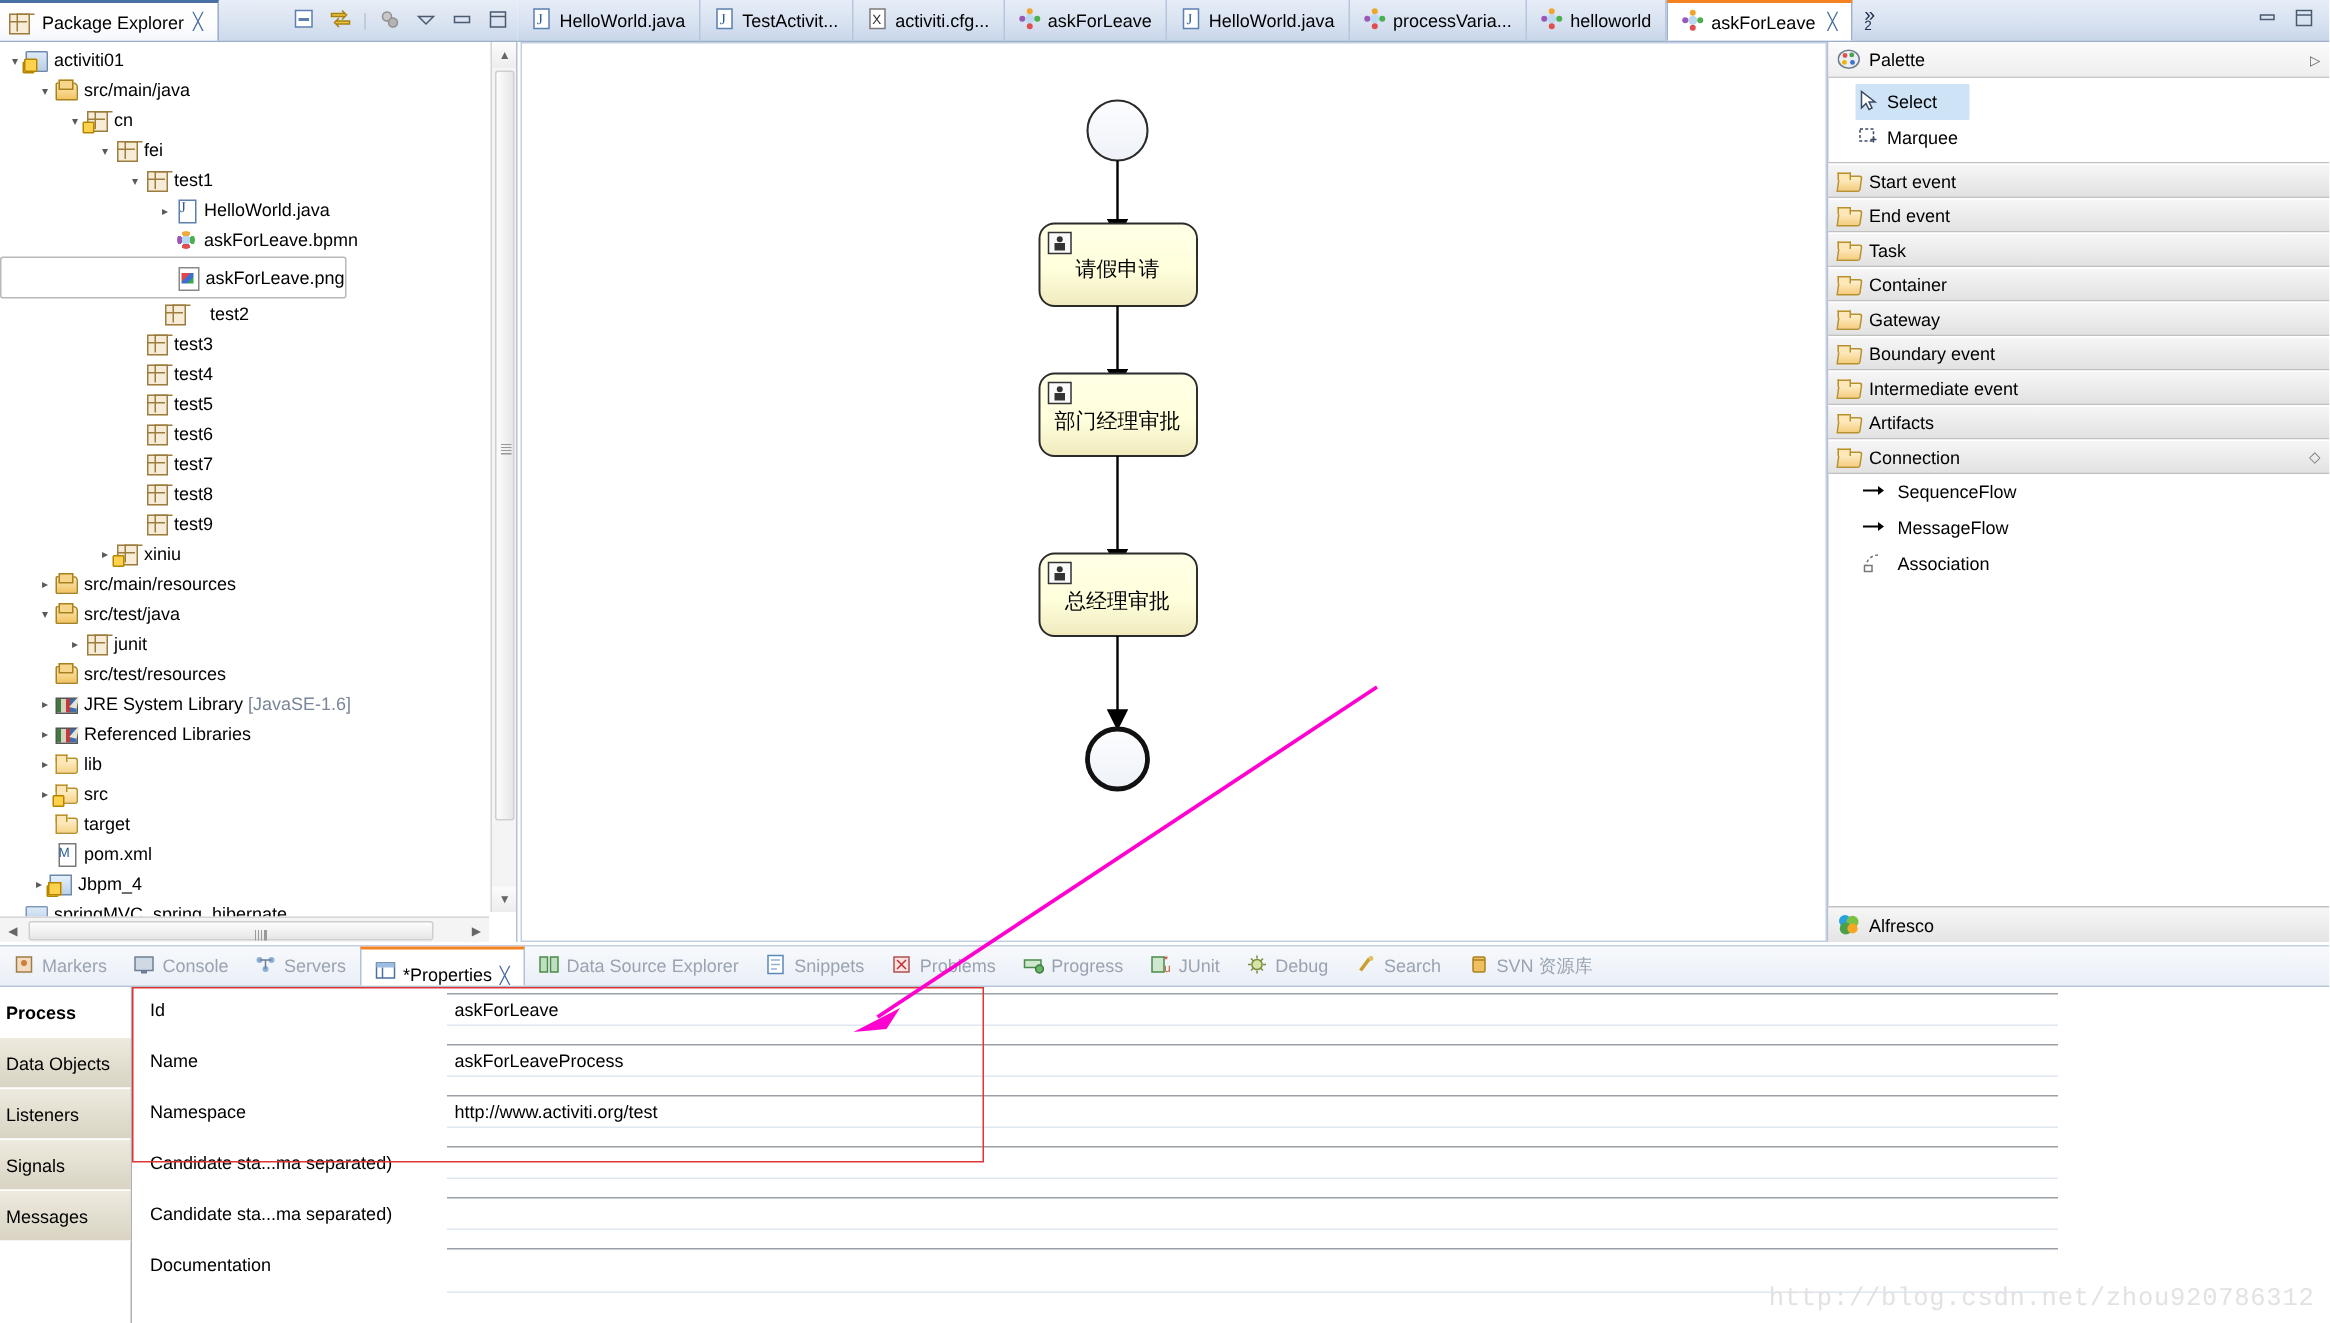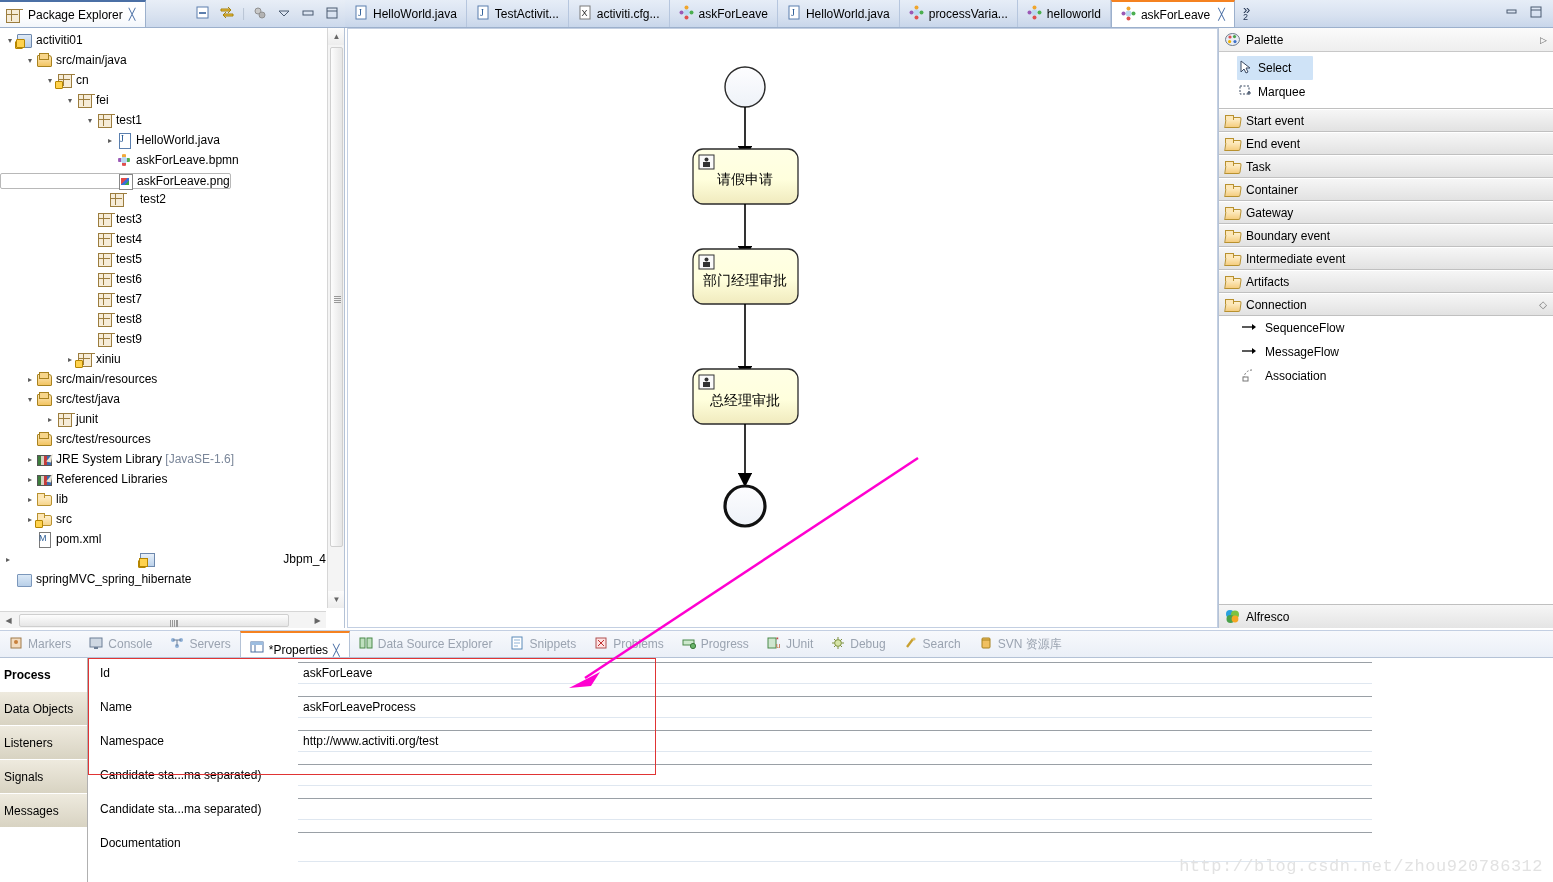--- a/index.html
+++ b/index.html
@@ -59,21 +59,21 @@
   .etab-more sub { font-size:9px; position:absolute; left:8px; top:12px;}
   .win-btns { margin-left:auto; display:flex; align-items:center; gap:10px; padding-right:10px; color:#3a4a63; }
 
   
   .explorer {
     position:absolute; left:0; top:28px; width:345px; height:600px;
     background:#fff; border-right:1px solid #b4c2d6; overflow:hidden;
   }
   .tree { position:absolute; left:0; top:0; width:326px; padding-top:2px; }
   .row { height:20px; display:flex; align-items:center; white-space:nowrap; font-size:12px; }
-  .row.sel { background:#fff; border:1px solid #b8b8b8; border-radius:2px; height:16px; }
+  .row.sel { background:#fff; border:1px solid #b8b8b8; border-radius:2px; height:28px; }
   .arrow { width:12px; font-size:8px; color:#4a4a4a; text-align:center; flex:0 0 12px; }
   .arrow.closed::before { content:"\25B8"; color:#5a5a5a; }
   .arrow.open::before { content:"\25BE"; color:#5a5a5a; }
   .ico { width:16px; height:16px; flex:0 0 16px; margin-right:4px; position:relative; display:inline-block; }
   .lbl { color:#000; }
   .lbl .dim { color:#7a8699; }
 
   
   .ico-proj::before{content:"";position:absolute;left:1px;top:2px;width:13px;height:12px;background:linear-gradient(#dfeaf7,#b9cde6);border:1px solid #6d88ad;border-radius:1px;}
   .ico-proj::after{content:"";position:absolute;left:0px;bottom:0px;width:7px;height:7px;background:#ffd24d;border:1px solid #b58500;border-radius:1px;}
@@ -462,23 +462,27 @@
           <span class="ico ico-fold"></span>
           <span class="lbl"><span>lib</span></span>
         </div><div class="row" style="padding-left: 24px;">
           <span class="arrow closed"></span>
           <span class="ico ico-fold">
             <span class="warnbadge"></span>
           </span>
           <span class="lbl"><span>src</span></span>
         </div><div class="row" style="padding-left: 24px;">
           <span class="arrow "></span>
+          <span class="ico ico-fold"></span>
+          <span class="lbl"><span>target</span></span>
+        </div><div class="row" style="padding-left: 24px;">
+          <span class="arrow "></span>
           <span class="ico ico-xml"></span>
           <span class="lbl"><span>pom.xml</span></span>
-        </div><div class="row" style="padding-left: 2px; justify-content: space-between;">
+        </div><div class="row" style="padding-left: 20px;">
           <span class="arrow closed"></span>
           <span class="ico ico-prj2">
             <span class="warnbadge"></span>
           </span>
           <span class="lbl"><span>Jbpm_4</span></span>
         </div><div class="row" style="padding-left: 4px;">
           <span class="arrow "></span>
           <span class="ico ico-plain"></span>
           <span class="lbl"><span>springMVC_spring_hibernate</span></span>
         </div></div>

